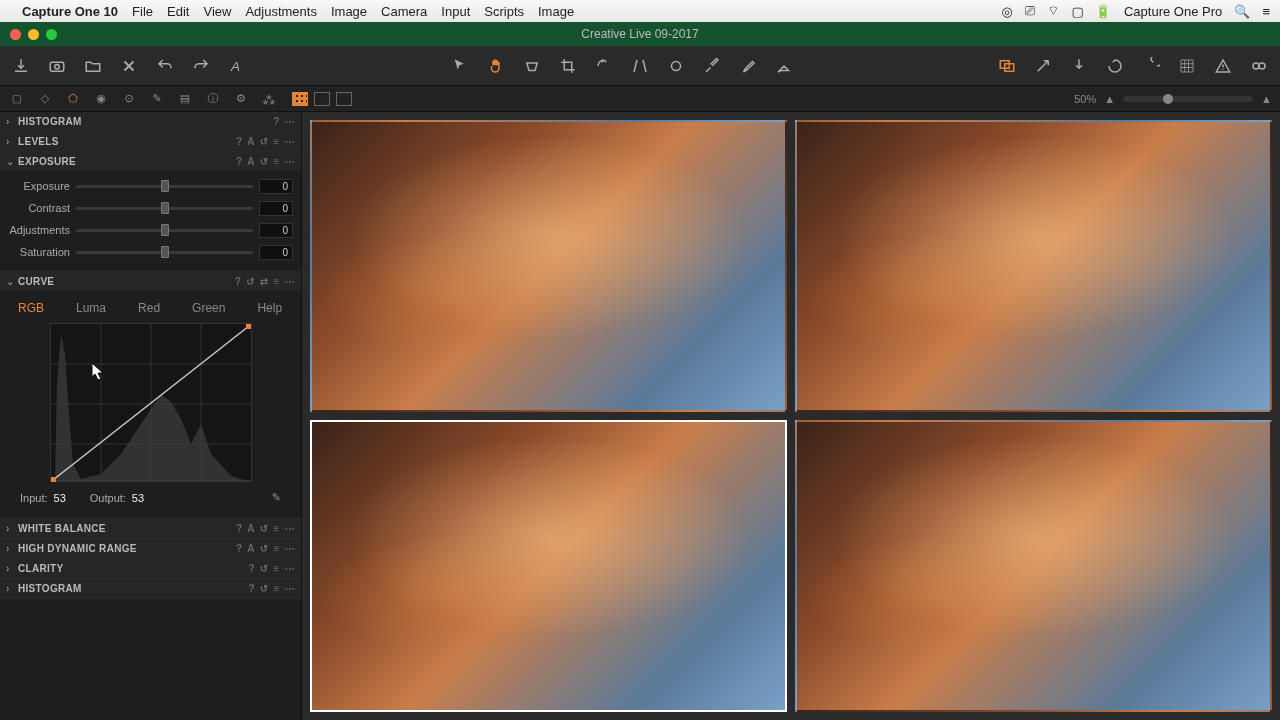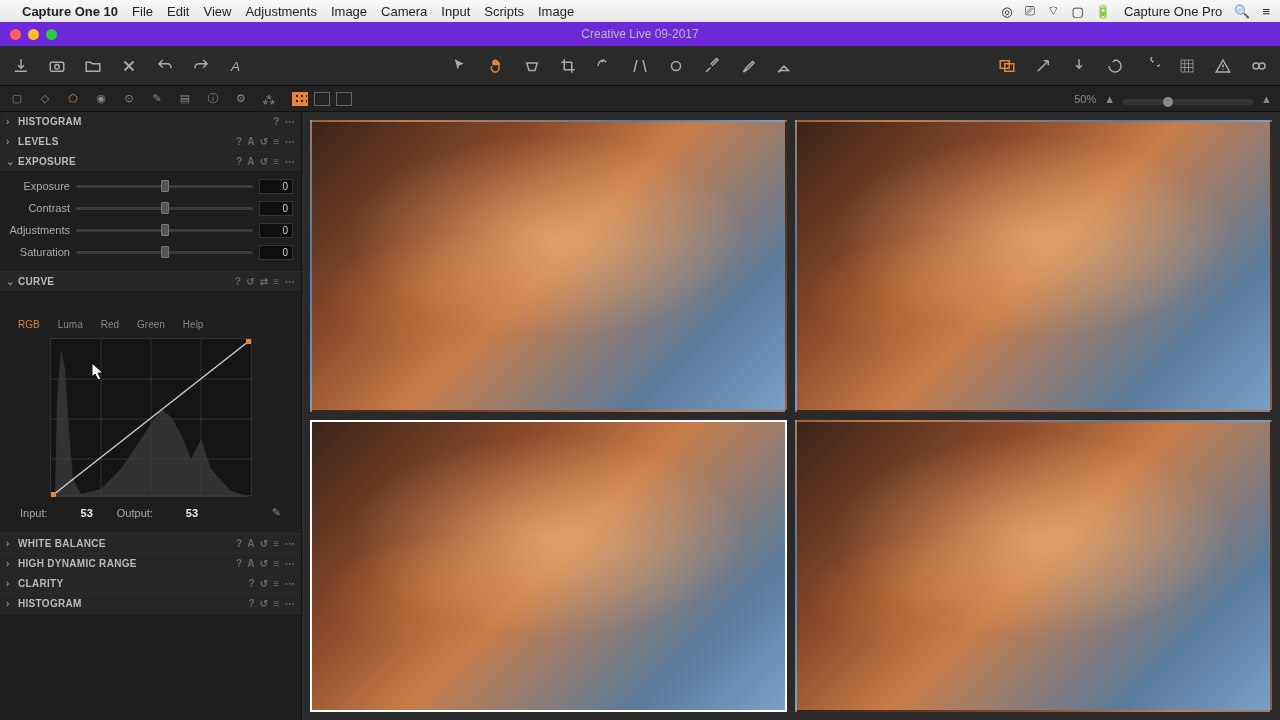--- a/index.html
+++ b/index.html
@@ -3,62 +3,62 @@
 <meta charset="utf-8">
 <style>
 * { margin:0; padding:0; box-sizing:border-box; font-family:-apple-system,Helvetica,Arial,sans-serif; }
 body { width:1280px; height:720px; background:#1a1a1a; overflow:hidden; color:#ccc; font-size:11px; user-select:none; }
 .menubar { height:22px; background:linear-gradient(#f8f8f8,#e8e8e8); display:flex; align-items:center; padding:0 10px; color:#222; font-size:13px; }
 .menubar .apple { font-size:14px; margin-right:12px; }
 .menubar .appname { font-weight:600; margin-right:14px; }
 .menubar .menu-item { margin-right:14px; cursor:default; }
 .menubar .right { margin-left:auto; display:flex; align-items:center; gap:12px; }
 .menubar .right span { font-size:13px; }
-.titlebar { height:24px; background:#6d28d9; display:flex; align-items:center; position:relative;text-align:center; }
+.titlebar { height:24px; background:#14532d; display:flex; align-items:center; position:relative;text-align:center; }
 .traffic { display:flex; gap:7px; padding-left:10px; }
 .dot { width:11px; height:11px; border-radius:50%; }
 .dot.r { background:#ff5f56; } .dot.y { background:#ffbd2e; } .dot.g { background:#27c93f; }
 .titlebar .title { position:absolute; left:50%; transform:translateX(-50%); color:#bbb; font-size:12px; }
 .toolbar { height:40px; background:#2a2a2a; border-bottom:1px solid #111; display:flex; align-items:center; padding:0 10px; }
 .toolbar .group { display:flex; gap:14px; align-items:center; }
 .toolbar .spacer { flex:1; }
 .toolbar .ico { width:22px; height:22px; display:flex; align-items:center; justify-content:center; color:#aaa; cursor:pointer; }
 .toolbar .ico.orange { color:#e8833a; }
 .toolbar .ico svg { width:18px; height:18px; }
 .tooltabs { height:26px; background:#222; border-bottom:1px solid #111; display:flex; align-items:center; padding:0 8px; }
 .tooltabs .left { display:flex; gap:10px; }
 .tooltabs .tab { width:18px; height:18px; display:flex; align-items:center; justify-content:center; color:#888; cursor:pointer; }
 .tooltabs .tab.active { color:#e8833a; }
-.tooltabs .right { margin-left:auto; display:flex; align-items:flex-end; gap:8px; color:#888; }
+.tooltabs .right { margin-left:auto; display:flex; align-items:center; gap:8px; color:#888; }
 .viewswitch { display:flex; gap:6px; margin-left:14px; }
 .viewbtn { width:16px; height:14px; border:1px solid #666; display:inline-block; cursor:pointer; }
 .viewbtn.active { border-color:#e8833a; }
 .zoomslider { width:130px; height:6px; background:#333; border-radius:3px; position:relative; }
 .zoomslider .thumb { position:absolute; width:10px; height:10px; background:#888; border-radius:50%; top:-2px; left:40px; }
 .main { display:flex; height:608px; }
 .sidebar { width:302px; background:#1e1e1e; border-right:1px solid #111; overflow:hidden; }
 .panel { border-bottom:1px solid #2a2a2a; }
 .panel-header { height:19px; display:flex; align-items:center; padding:0 6px; background:#262626; color:#bbb; font-size:10px; font-weight:600; letter-spacing:.3px; }
 .panel-header .chev { width:10px; display:inline-block; color:#888; margin-right:2px; }
 .panel-header .name { flex:1; }
 .panel-header .tools { display:flex; gap:5px; color:#666; font-size:10px; }
 .panel-header .tools span { cursor:pointer; }
 .panel-body { padding:4px 8px 8px 8px; }
 .slider-row { display:flex; align-items:center; height:22px; gap:6px; }
 .slider-row .label { width:62px; text-align:right; color:#aaa; font-size:11px; }
 .slider-row .track { flex:1; height:3px; background:#3a3a3a; border-radius:2px; position:relative; }
 .slider-row .track .handle { position:absolute; width:8px; height:12px; background:#555; border:1px solid #777; border-radius:1px; top:-5px; left:calc(50% - 4px); }
 .slider-row .val { width:34px; text-align:right; background:#0f0f0f; border:1px solid #333; padding:1px 4px; color:#ccc; font-size:10px; }
-.curve-tabs { display:flex; gap:18px; padding:6px 10px 4px 10px; font-size:10px; color:#888;margin-top:18px; }
+.curve-tabs { display:flex; gap:32px; padding:6px 10px 4px 10px; font-size:12px; color:#888; }
 .curve-tabs .active { color:#e8833a; }
 .curve-area { width:202px; height:158px; margin:4px auto; background:#151515; border:1px solid #333; position:relative; }
 .curve-area svg { position:absolute; inset:0; }
 .curve-io { display:flex; gap:24px; padding:6px 12px; font-size:11px; color:#aaa; align-items:center; }
 .curve-io .pair { display:flex; gap:6px; }
-.curve-io .val { color:#eee; font-weight:700;margin-left:27px; }
+.curve-io .val { color:#eee; font-weight:400; }
 .curve-io .picker { margin-left:auto; color:#888; }
 .viewer { flex:1; background:#2a2a2a; padding:8px; display:grid; grid-template-columns:1fr 1fr; grid-template-rows:1fr 1fr; gap:8px; position:relative; }
 .thumb-img { background:linear-gradient(135deg,#3a2318 0%,#8b4a2a 30%,#c97d4a 50%,#5a7a9a 80%,#7aa0c8 100%); border:2px solid transparent; position:relative; overflow:hidden; }
 .thumb-img.selected { border-color:#fff; }
 .thumb-img::before { content:''; position:absolute; inset:0; background:radial-gradient(ellipse 60% 50% at 50% 40%, rgba(255,200,140,.5), transparent 70%), radial-gradient(ellipse 40% 30% at 30% 60%, rgba(200,120,60,.6), transparent 70%); }
 .cursor { position:absolute; left:92px; top:363px; z-index:100; pointer-events:none; }
 </style>
 </head>
 <body>
 

